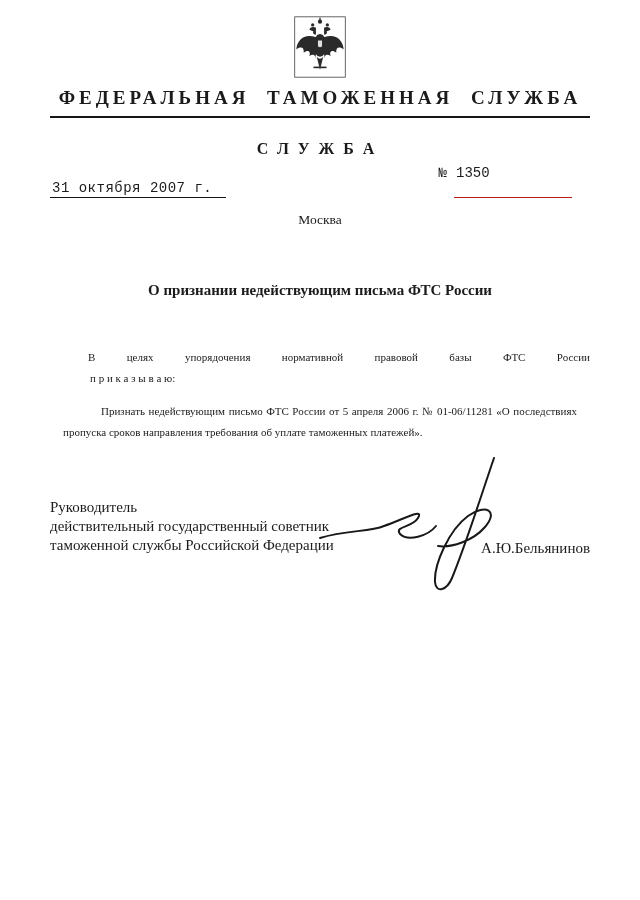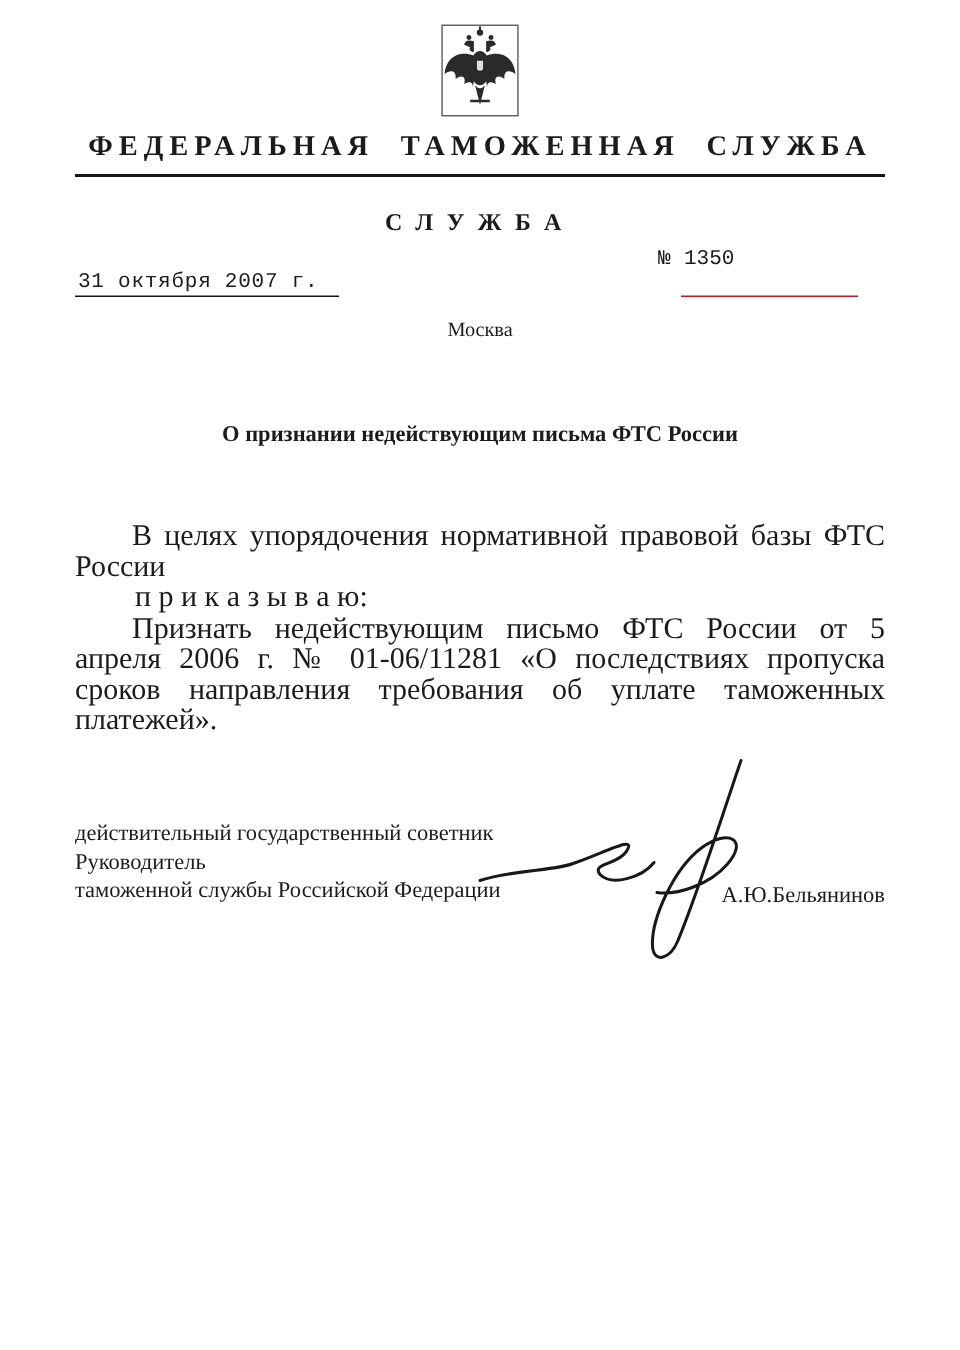--- a/index.html
+++ b/index.html
@@ -37,24 +37,24 @@
   .number-label { margin-right: 7px; }
   .number-value { border-bottom: 1px solid #b91c1c; min-width: 116px; padding: 0 0 16px 2px; }
 
   .city { text-align: center; font-size: 13.5px; margin-top: 14px; }
 
   .doc-title {
     text-align: center; font-weight: bold; font-size: 15px;
     margin-top: 52px; line-height: 21px;
   }
 
-  .body-text { margin-top: 46px; font-size: 20px; line-height: 20.5px; }
+  .body-text { margin-top: 46px; font-size: 11px; line-height: 20.5px; }
   .p1-line1 { text-indent: 38px; text-align: justify; text-align-last: justify; }
   .p1-line2 { text-align: left; margin-left: 40px; }
-  .p2 { margin: 0; text-indent: 38px; text-align: justify; }
+  .p2 { margin: 13px; text-indent: 38px; text-align: justify; }
 
   .signature-block {
     position: relative; margin-top: 56px;
     font-size: 15px; line-height: 19px; height: 160px;
   }
   .position-lines div { white-space: nowrap; }
   .signer-name { position: absolute; right: 0; top: 41px; white-space: nowrap; }
   .signature-svg {
     position: absolute; left: 268px; top: -44px;
     width: 215px; height: 160px; overflow: visible;
@@ -108,22 +108,22 @@
   </div>
 
   <div class="body-text">
     <div class="p1-line1">В целях упорядочения нормативной правовой базы ФТС России</div>
     <div class="p1-line2">п р и к а з ы в а ю:</div>
     <p class="p2">Признать недействующим письмо ФТС России от 5 апреля 2006 г. № 01-06/11281 «О последствиях пропуска сроков направления требования об уплате таможенных платежей».</p>
   </div>
 
   <div class="signature-block">
     <div class="position-lines">
+      <div>Руководитель</div>
       <div>действительный государственный советник</div>
-      <div>Руководитель</div>
       <div>таможенной службы Российской Федерации</div>
     </div>
     <svg class="signature-svg" viewBox="0 0 215 160">
       <path d="M2 84 C28 76 52 78 66 72 C88 64 106 54 100 64 C94 74 76 72 82 80 C90 88 110 82 118 72"></path>
       <path d="M176 4 C163 42 148 90 134 124 C129 136 118 140 117 128 C116 110 131 76 150 62 C168 49 181 57 167 73 C155 87 133 94 120 92"></path>
     </svg>
     <div class="signer-name">А.Ю.Бельянинов</div>
   </div>
 
 </div>

